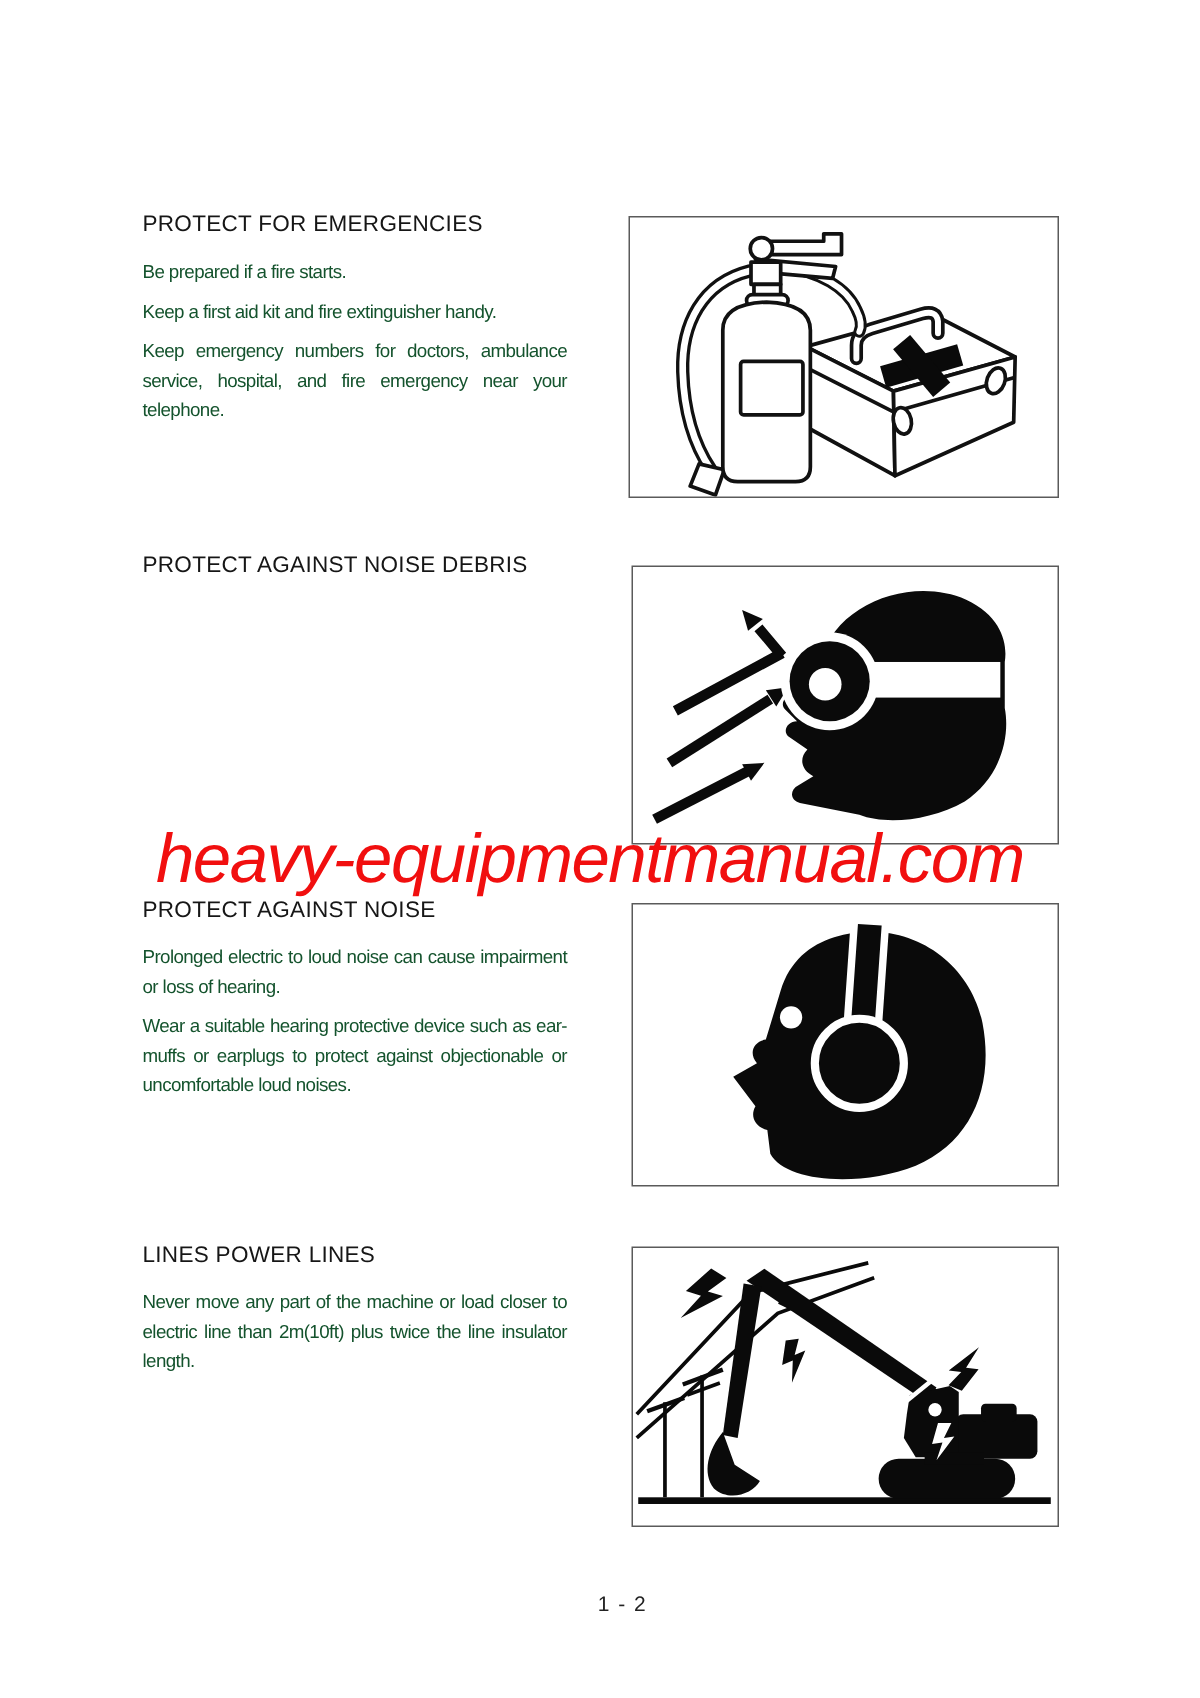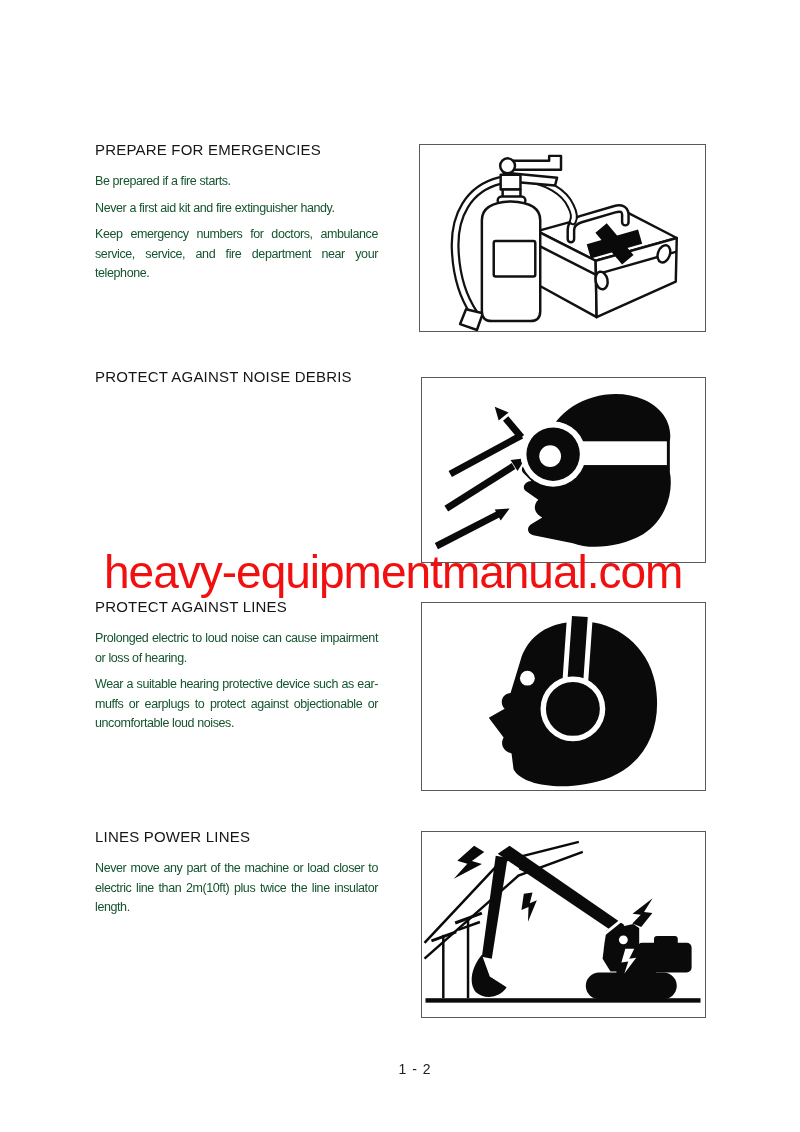--- a/index.html
+++ b/index.html
@@ -36,24 +36,24 @@
   .lnf{stroke:#111;stroke-width:2.5;fill:none;stroke-linejoin:round;stroke-linecap:round;}
   .sil{fill:#0a0a0a;stroke:none;}
   .wht{fill:#ffffff;stroke:none;}
 </style>
 </head>
 <body>
 
 <div class="page">
 
   <div class="text-col" id="sec1">
-    <h2 class="sec-heading">PREPARE FOR EMERGENCIES</h2>
+    <h2 class="sec-heading">PROTECT FOR EMERGENCIES</h2>
     <p class="sec-par">Be prepared if a fire starts.</p>
-    <p class="sec-par">Never a first aid kit and fire extinguisher handy.</p>
-    <p class="sec-par">Keep emergency numbers for doctors, ambulance service, service, and fire department near your telephone.</p>
+    <p class="sec-par">Keep a first aid kit and fire extinguisher handy.</p>
+    <p class="sec-par">Keep emergency numbers for doctors, ambulance service, hospital, and fire emergency near your telephone.</p>
   </div>
 
   <div class="illus-box" id="box1">
     <svg viewBox="0 0 287 188" aria-label="fire-extinguisher-and-first-aid-kit">
 
       <g>
         <polygon class="ln" points="118,87 201,64 259,94 177,117"></polygon>
         <polygon class="ln" points="118,87 118,141 178,174 177,117"></polygon>
         <polygon class="ln" points="177,117 259,94 258,138 178,174"></polygon>
         <path class="lnf" d="M118,101 L177,131 M177,131 L258,108"></path>
@@ -105,24 +105,24 @@
           C 105,157 105,150 111,147 L121,141 C 113,137 111,129 117,123
           L104,114 C 100,110 104,104 110,104 L102,96 C 98,92 102,86 110,86 Z"></path>
         <rect class="wht" x="140" y="64" width="107" height="24"></rect>
         <circle class="wht" cx="132" cy="77" r="33"></circle>
         <circle class="sil" cx="132" cy="77" r="27"></circle>
         <circle class="wht" cx="129" cy="79" r="11"></circle>
       </g>
     </svg>
   </div>
 
-  <div class="watermark" style="color: rgb(241, 15, 15);">heavy-equipmentmanual.com</div>
+  <div class="watermark" style="color: rgb(241, 15, 15); font-style: italic;">heavy-equipmentmanual.com</div>
 
   <div class="text-col" id="sec3">
-    <h2 class="sec-heading">PROTECT AGAINST LINES</h2>
+    <h2 class="sec-heading">PROTECT AGAINST NOISE</h2>
     <p class="sec-par">Prolonged electric to loud noise can cause impairment or loss of hearing.</p>
     <p class="sec-par">Wear a suitable hearing protective device such as ear-muffs or earplugs to protect against objectionable or uncomfortable loud noises.</p>
   </div>
 
   <div class="illus-box" id="box3">
     <svg viewBox="0 0 285 189" aria-label="head-with-ear-muffs">
       <g>
         <path class="sil" d="M135,22 C 182,8 226,36 235,80 C 243,122 228,160 190,176
           C 152,191 102,187 92,168 L90,152 C 82,150 78,143 82,136
           L67,116 L83,107 C 77,100 81,92 89,91 L99,58 C 105,38 119,27 135,22 Z"></path>

